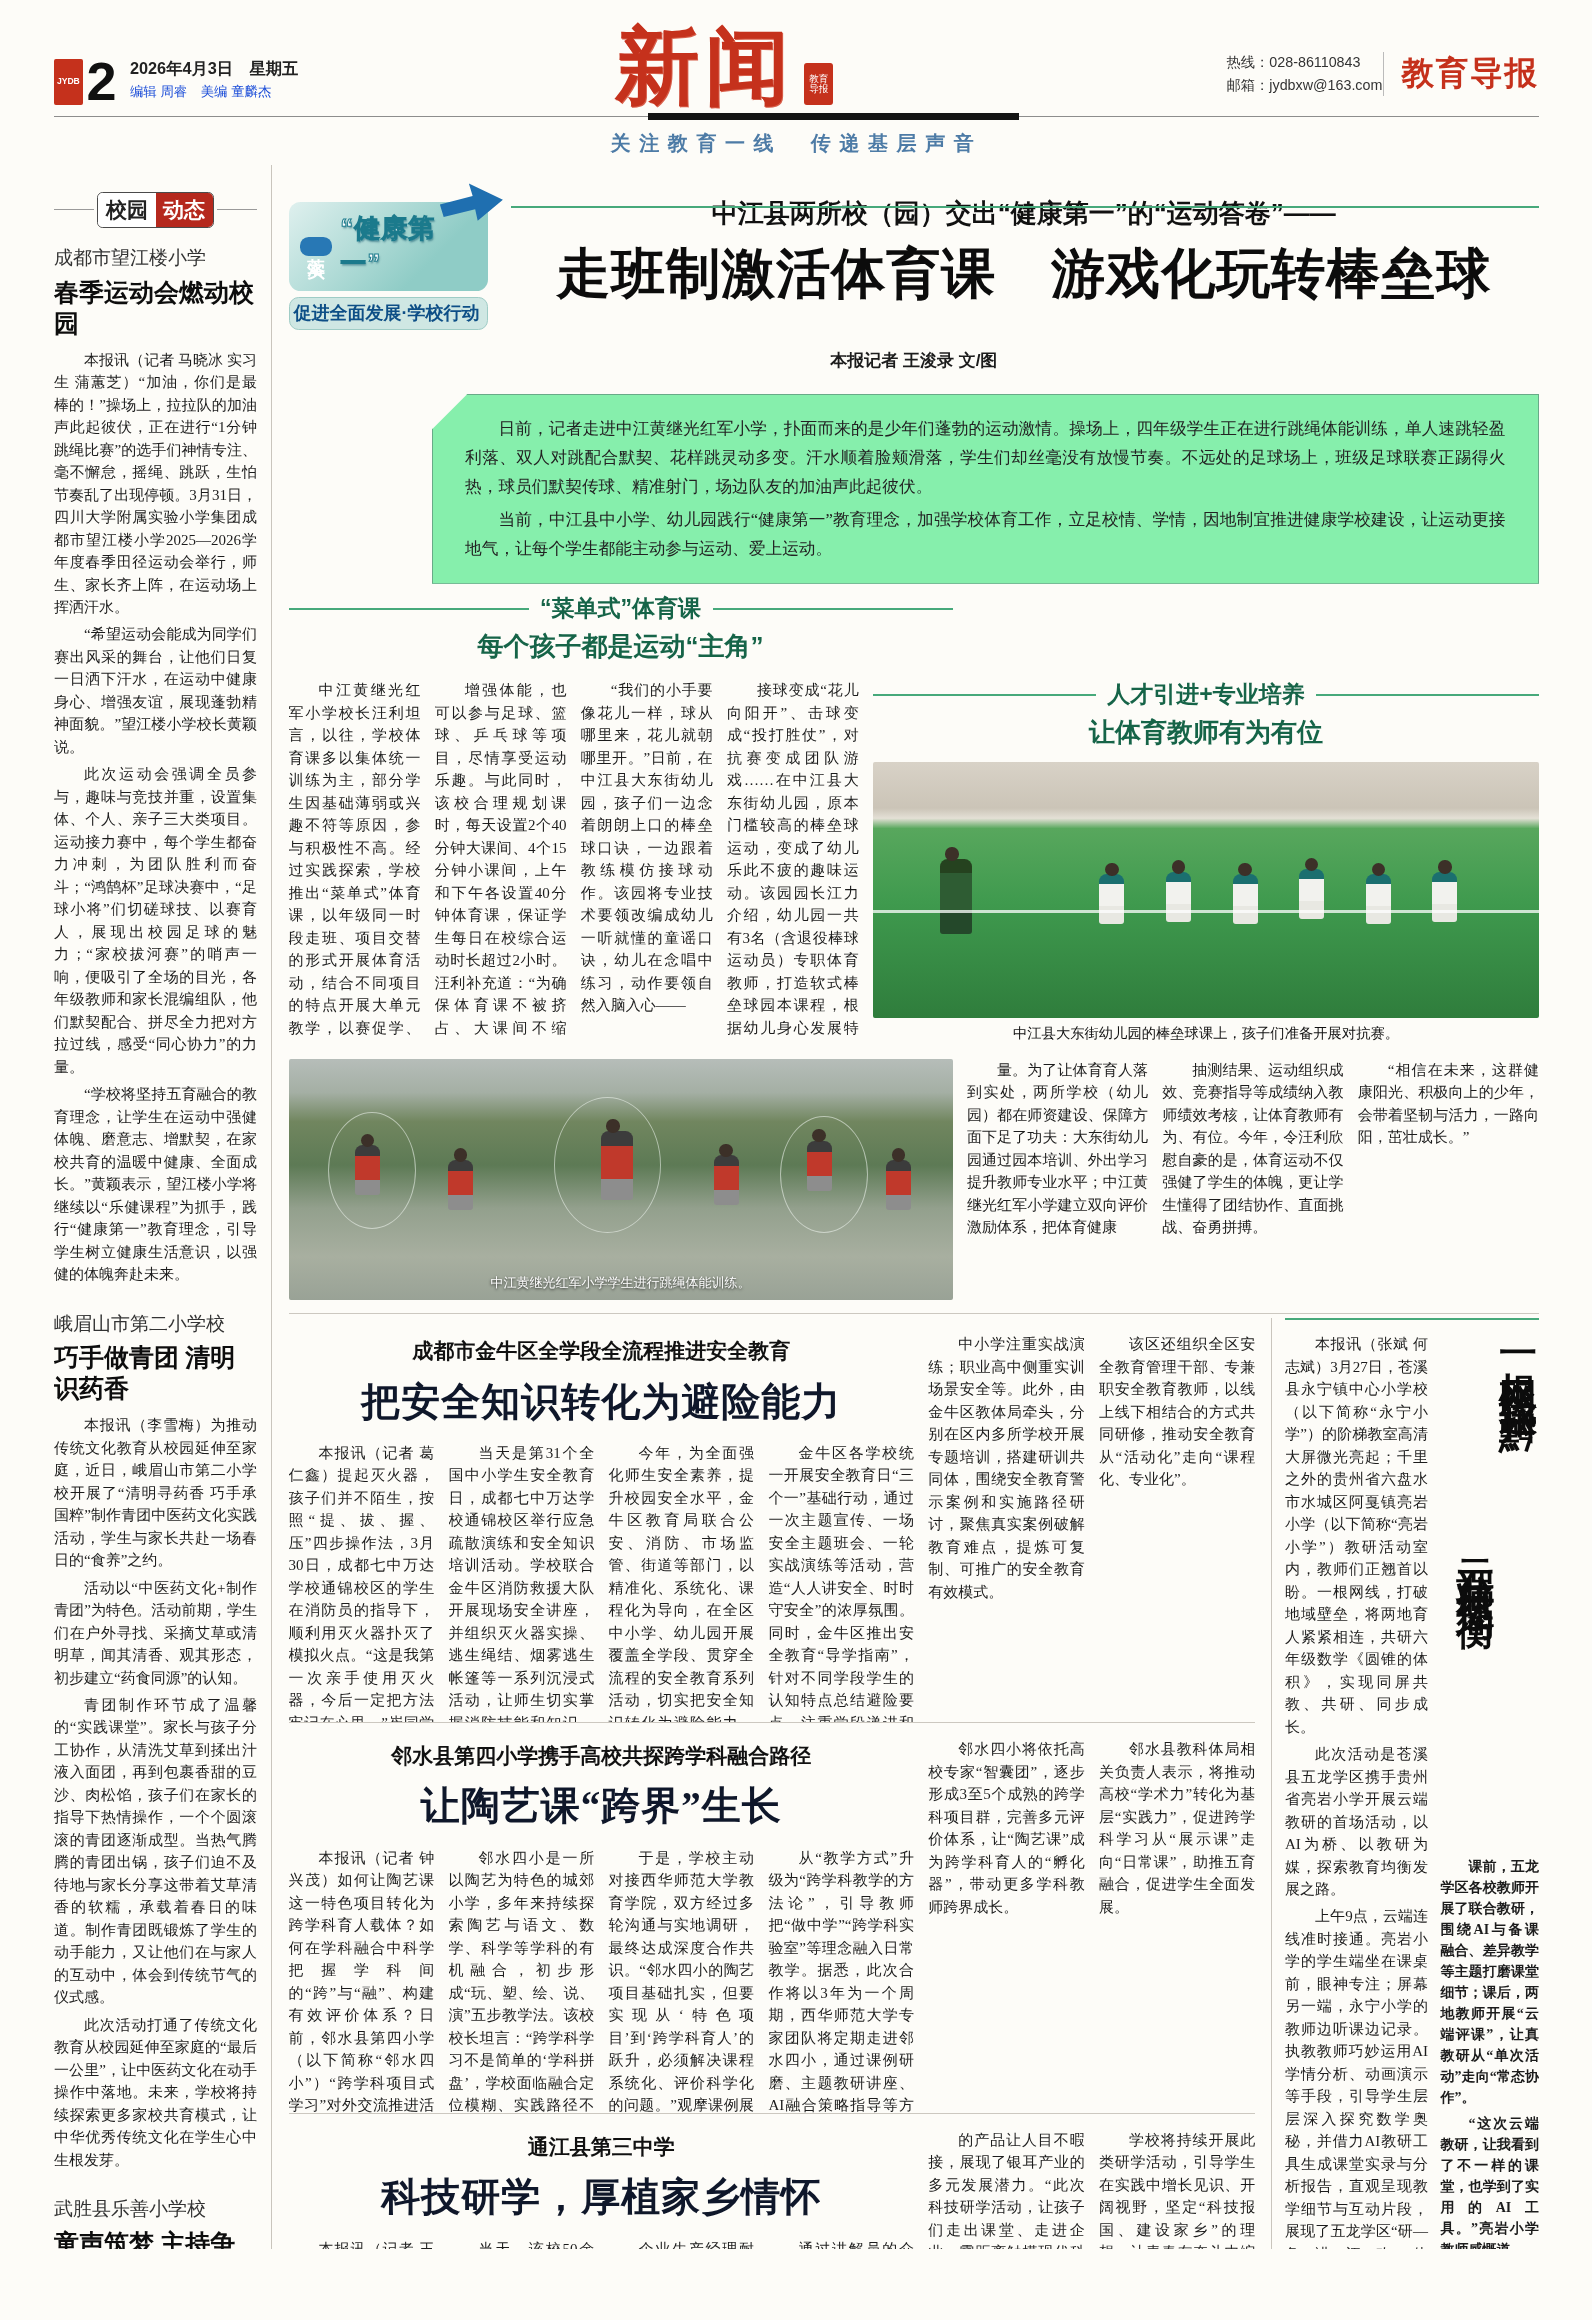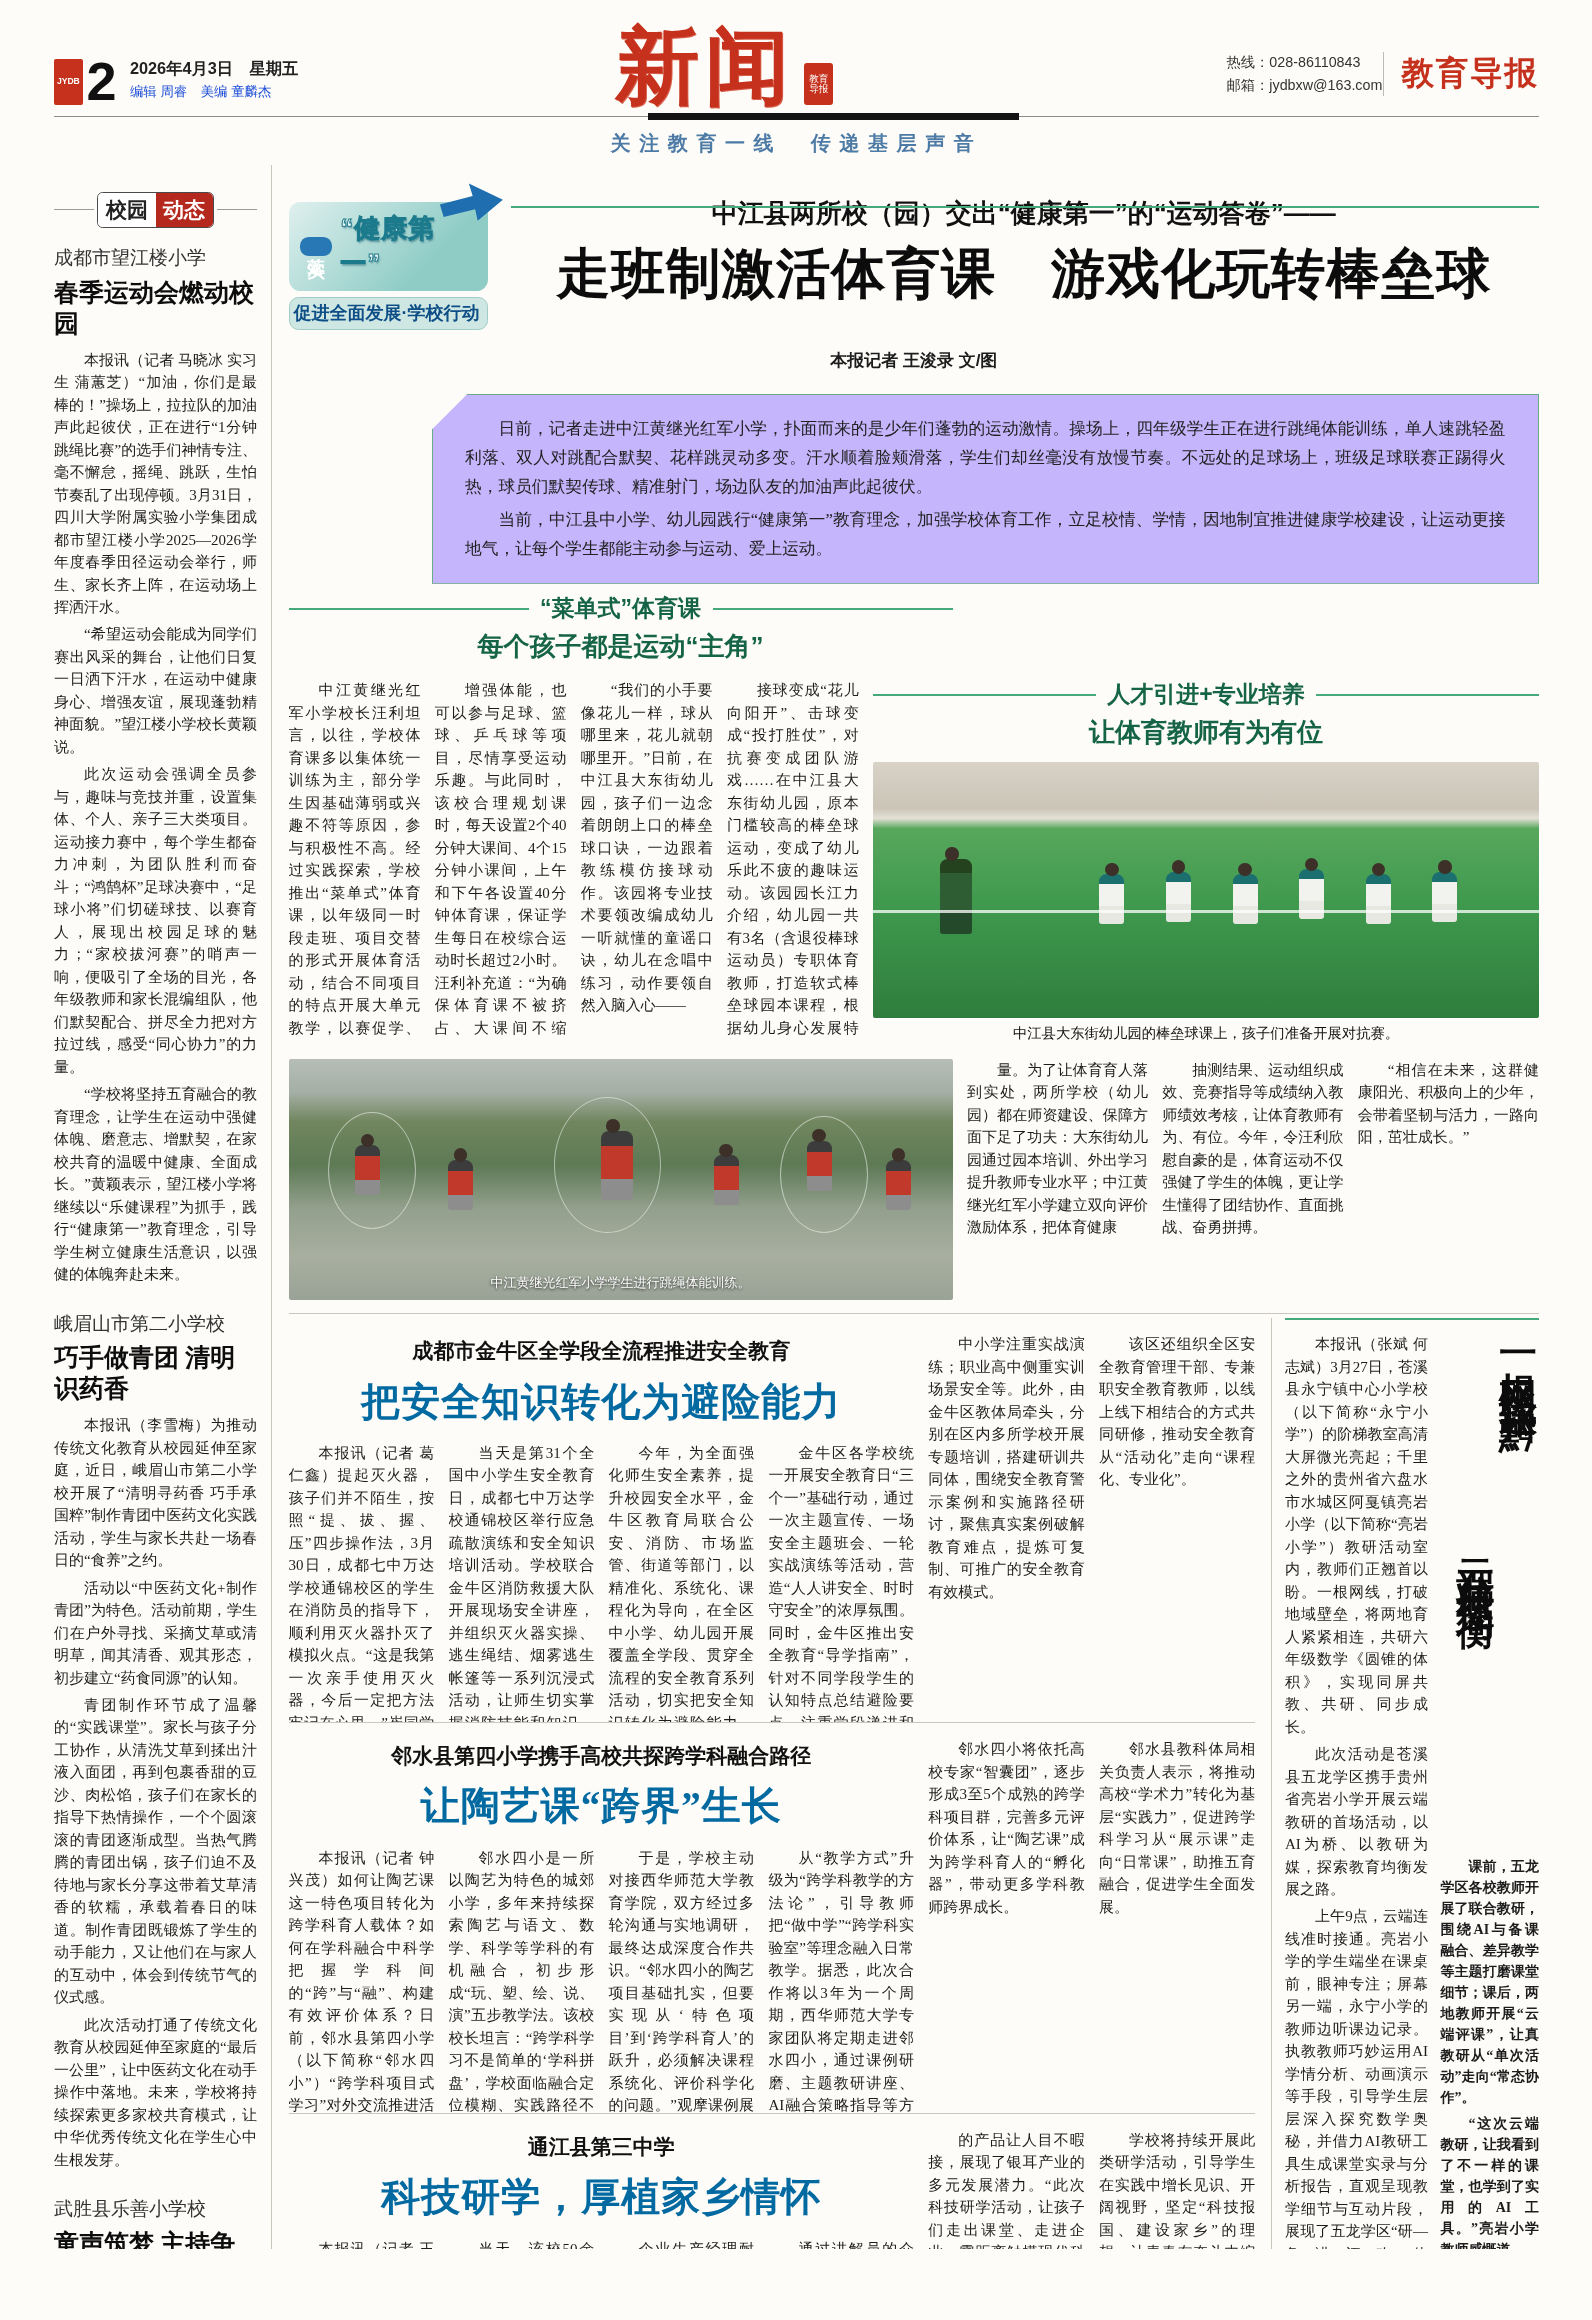--- a/index.html
+++ b/index.html
@@ -57,21 +57,21 @@
            text-shadow:1px 1.9px 1.9px rgba(20,90,110,.55);letter-spacing:1px;}
   .b-arrow{position:absolute;right:-15.3px;top:-27px;width:63px;height:48px;background:#1f6fb0;
            clip-path:polygon(0 62%,52% 44%,46% 18%,100% 52%,60% 96%,56% 72%,6% 88%);}
   .b-sub{margin-top:5.7px;background:#cfe7e3;color:#0d4e86;font-weight:800;font-size:18px;text-align:left;
          border-radius:9.6px;padding:3.8px 3.8px;border:1px solid #9fccc6;}
   .grule{position:absolute;left:222px;right:0;top:9.6px;height:1.9px;background:#47a97b;}
   .kicker{text-align:center;font-size:26px;font-weight:700;color:#111;margin-top:31px;}
   .headline{text-align:center;font-family:Liberation Sans, sans-serif;font-size:54px;
             font-weight:900;color:#0c0c0c;letter-spacing:1px;margin:11.5px 0 3.8px;line-height:1.12;}
   .byline{text-align:center;font-size:17px;font-weight:700;margin:9.6px 0 7.6px;}
-  .lead-box{margin-left:143px;background:#c4b5fd;border:1px solid #69aa88;
+  .lead-box{margin-left:143px;background:#86efac;border:1px solid #69aa88;
             clip-path:polygon(36px 0,100% 0,100% 100%,0 100%,0 36px);padding:19px 32.5px 15.3px;margin-top:22px;}
   .lead-box p{font-family:"Liberation Serif","DejaVu Serif",serif;font-size:16.7px;line-height:1.75;
               text-indent:2em;text-align:justify;margin:0 0 3.8px;color:#222;}
   .main-row1,.main-row2{display:flex;gap:14.3px;margin-top:15.3px;}
   .mcol{flex:1;max-height:356px;overflow:hidden;}
   .gsub{color:#166448;text-align:center;margin-bottom:11.5px;}
   .gsub .l1{display:flex;align-items:center;gap:11.5px;font-size:23px;font-weight:800;}
   .gsub .l1::before,.gsub .l1::after{content:"";flex:1;height:1.9px;background:#47a97b;}
   .gsub .l2{font-size:26px;font-weight:900;margin-top:4.8px;}
   .sub1wrap{width:664px;margin-top:9.6px;}
@@ -94,21 +94,21 @@
   .mcol2{flex:1;max-height:256px;overflow:hidden;}
   
   .bottom{display:flex;flex:1;overflow:hidden;}
   .stories{flex:1;padding-right:15.3px;overflow:hidden;}
   .story{display:flex;gap:14.3px;padding:15.3px 0 9.6px;overflow:hidden;}
   .story + .story{border-top:1px solid #ccc8c0;}
   .story-main{flex:4;}
   .story-head{text-align:center;padding:3.8px 0 13.4px;}
   .story-kicker{font-size:21px;font-weight:700;color:#111;}
   .story-hl{font-family:"Liberation Serif","DejaVu Serif",serif;font-size:39px;font-weight:900;
-            color:#0369a1;margin-top:9.6px;letter-spacing:1px;}
+            color:#0f172a;margin-top:9.6px;letter-spacing:1px;}
   .story-row{display:flex;gap:14.3px;}
   .scol{flex:1;overflow:hidden;}
   .s2{height:379px;} .s3{height:365px;} .s4{height:304px;}
   .rail{width:254px;flex:none;border-left:1px solid #c9c5bd;padding-left:13.4px;overflow:hidden;}
   .rail-inner{border-top:2.9px solid #47a97b;padding-top:13.4px;display:flex;gap:12.4px;height:100%;}
   .rail-c1{width:143px;flex:none;}
   .rail-right{flex:1;display:flex;flex-direction:column;}
   .rail-title{writing-mode:vertical-rl;font-family:"Liberation Serif","DejaVu Serif",serif;
               font-size:38px;font-weight:900;letter-spacing:8.6px;line-height:1.12;height:627px;
               align-self:flex-end;color:#0c0c0c;}

